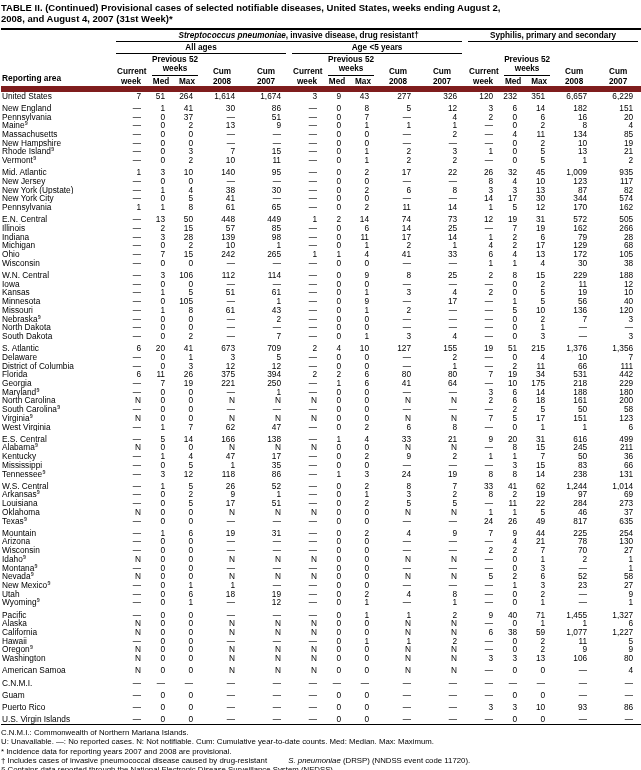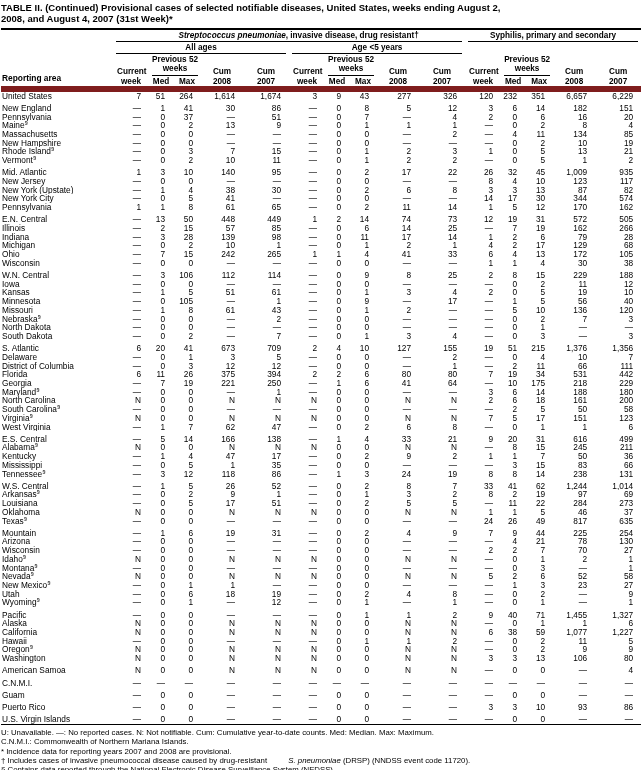--- a/index.html
+++ b/index.html
@@ -1364,20 +1364,20 @@
           <td class="num">—</td>
           <td class="num">0</td>
           <td class="num">0</td>
           <td class="num">—</td>
           <td class="num">—</td>
         </tr>
       </tbody>
   </table>
 
   <div class="footnotes">
+    <div>C.N.M.I.: Commonwealth of Northern Mariana Islands.</div>
     <div>U: Unavailable.    —: No reported cases.    N: Not notifiable.    Cum: Cumulative year-to-date counts.    Med: Median.    Max: Maximum.</div>
-    <div>C.N.M.I.: Commonwealth of Northern Mariana Islands.</div>
     <div>* Incidence data for reporting years 2007 and 2008 are provisional.</div>
     <div><span>† Includes cases of invasive pneumococcal disease caused by drug-resistant </span><span class="it">S. pneumoniae</span><span> (DRSP) (NNDSS event code 11720).</span></div>
     <div>§ Contains data reported through the National Electronic Disease Surveillance System (NEDSS).</div>
   </div>
 
 </div>
 
 </body></html>

